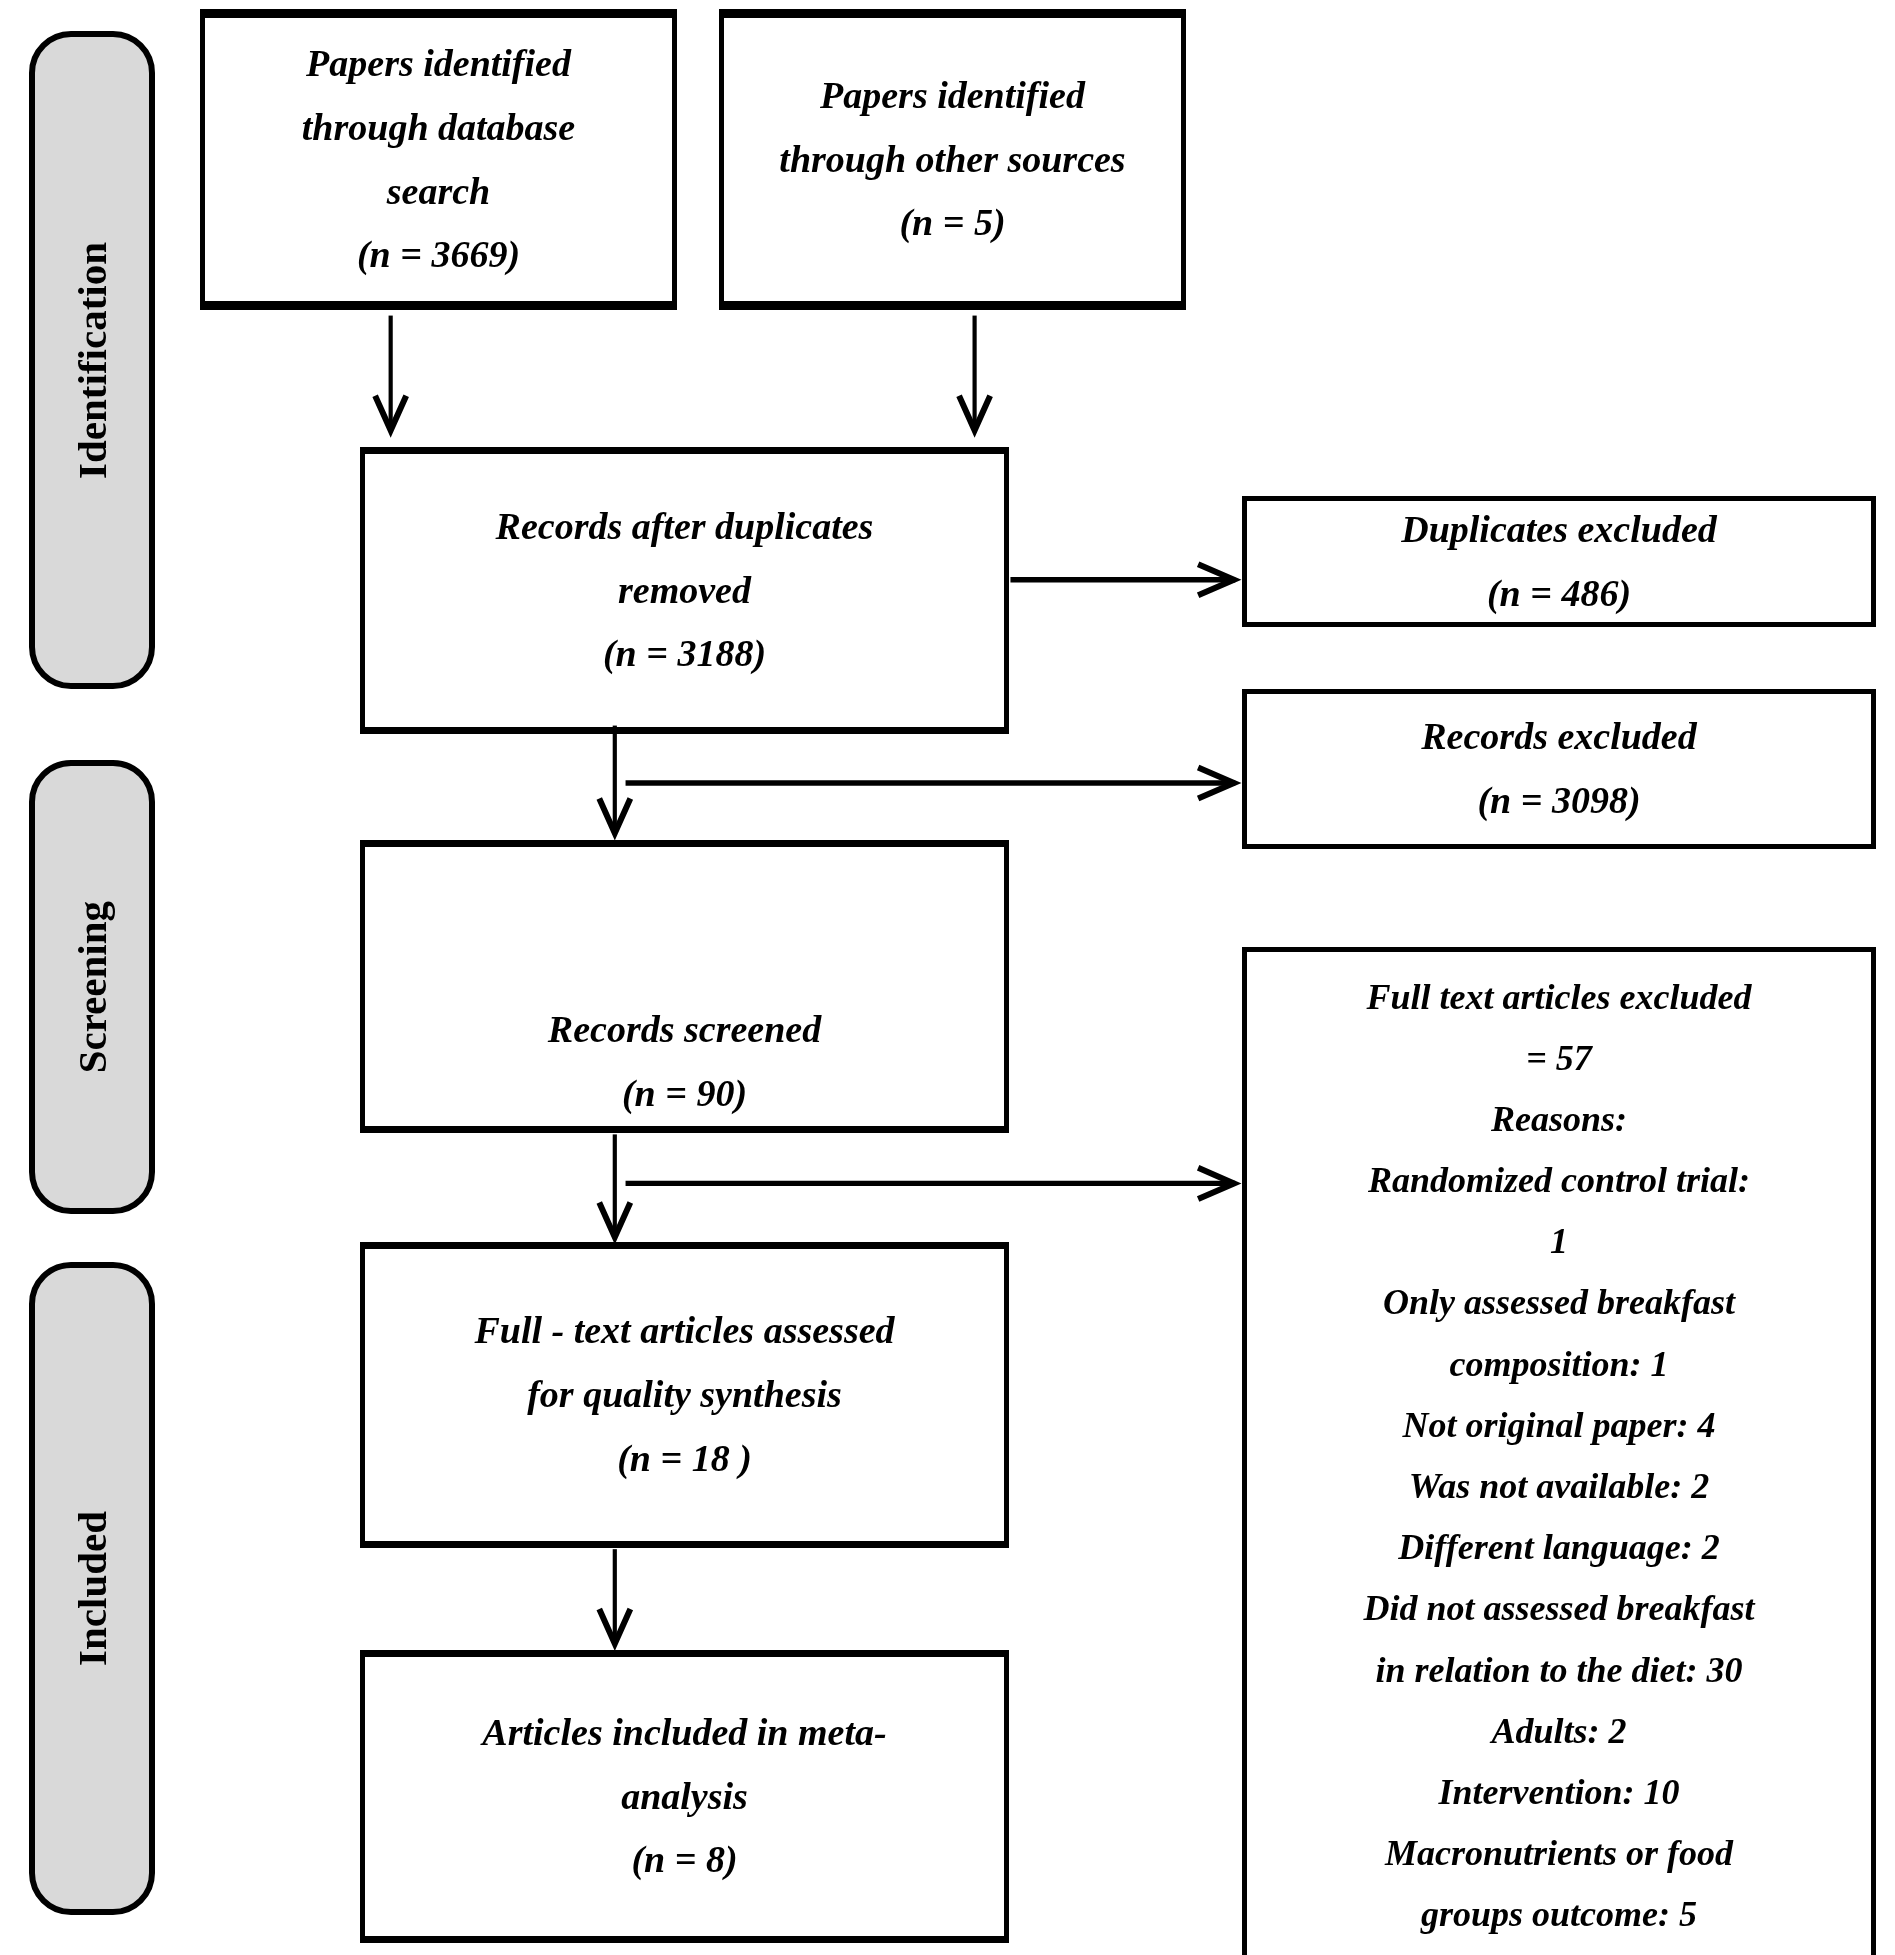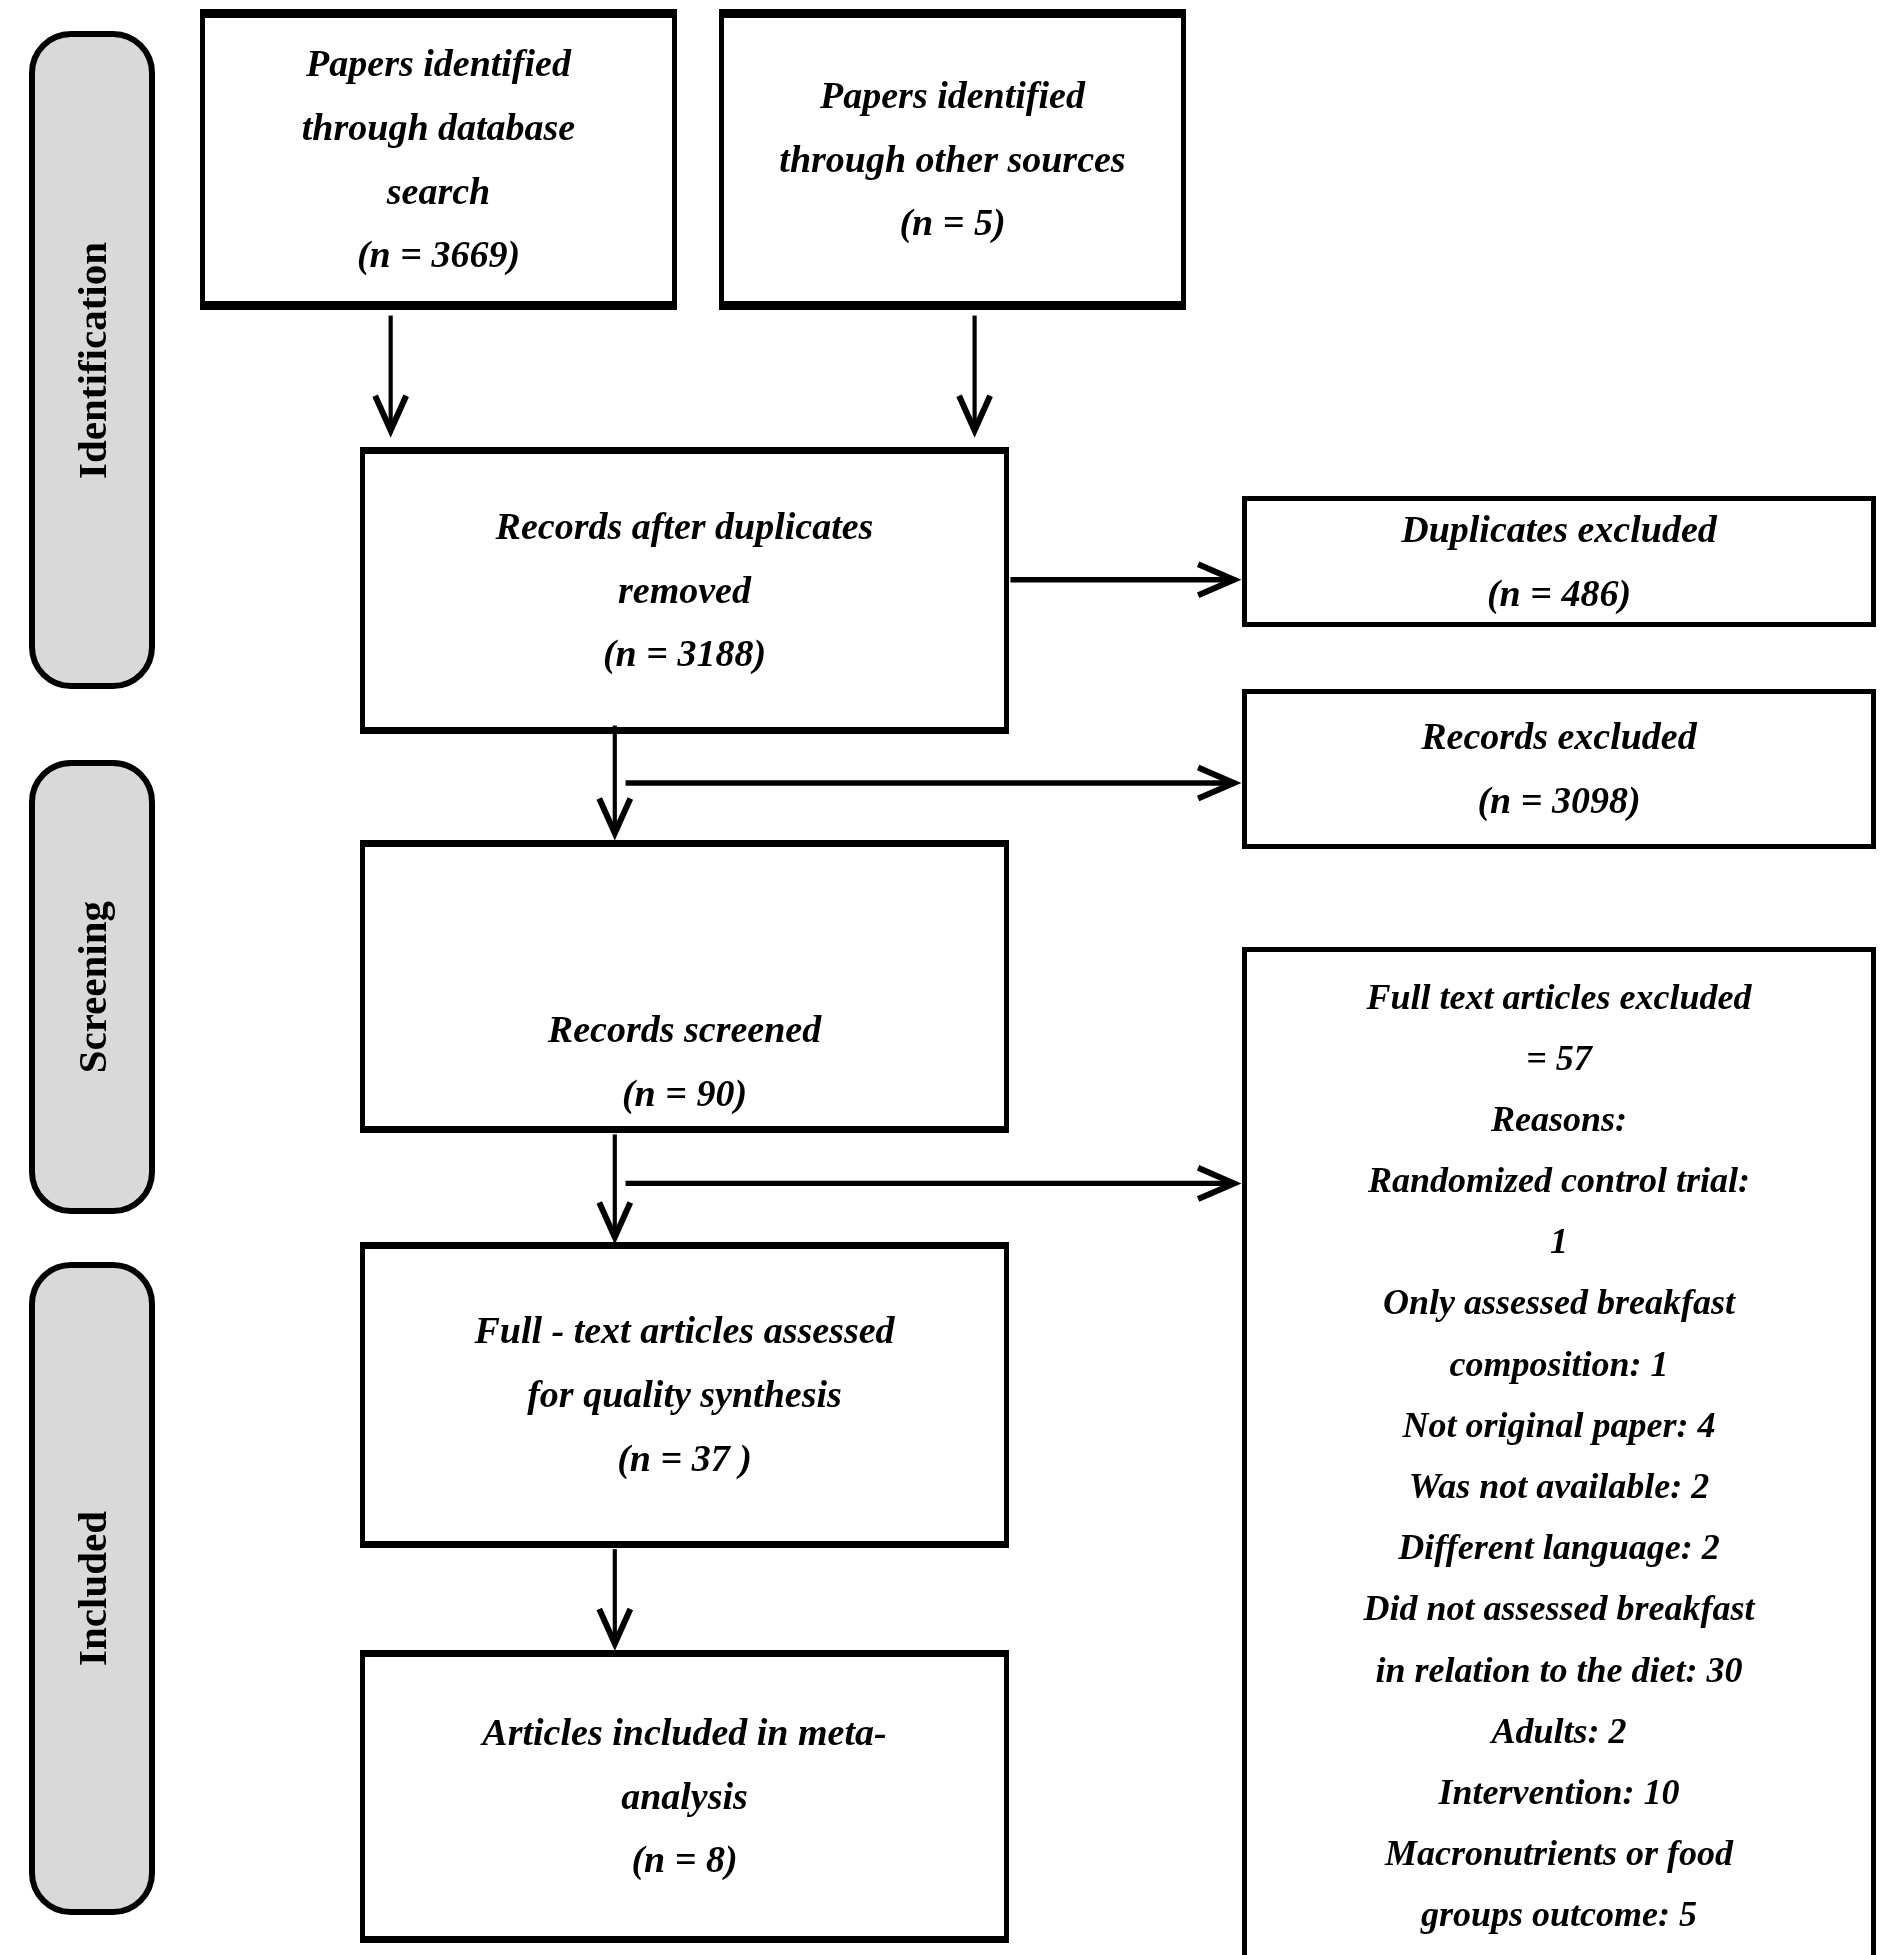--- a/index.html
+++ b/index.html
@@ -133,21 +133,21 @@
 Did not assessed breakfast
 in relation to the diet: 30
 Adults: 2
 Intervention: 10
 Macronutrients or food
 groups outcome: 5</span>
   </div>
   <div class="fbox" id="box-fulltext-assessed">
     <span>Full - text articles assessed
 for quality synthesis
-(n = 37 )</span>
+(n = 18 )</span>
   </div>
   <div class="fbox" id="box-included-meta">
     <span>Articles included in meta-
 analysis
 (n = 8)</span>
   </div>
 
   <svg id="arrows" viewBox="0 0 3171 3271" xmlns="http://www.w3.org/2000/svg">
 
     <g>

